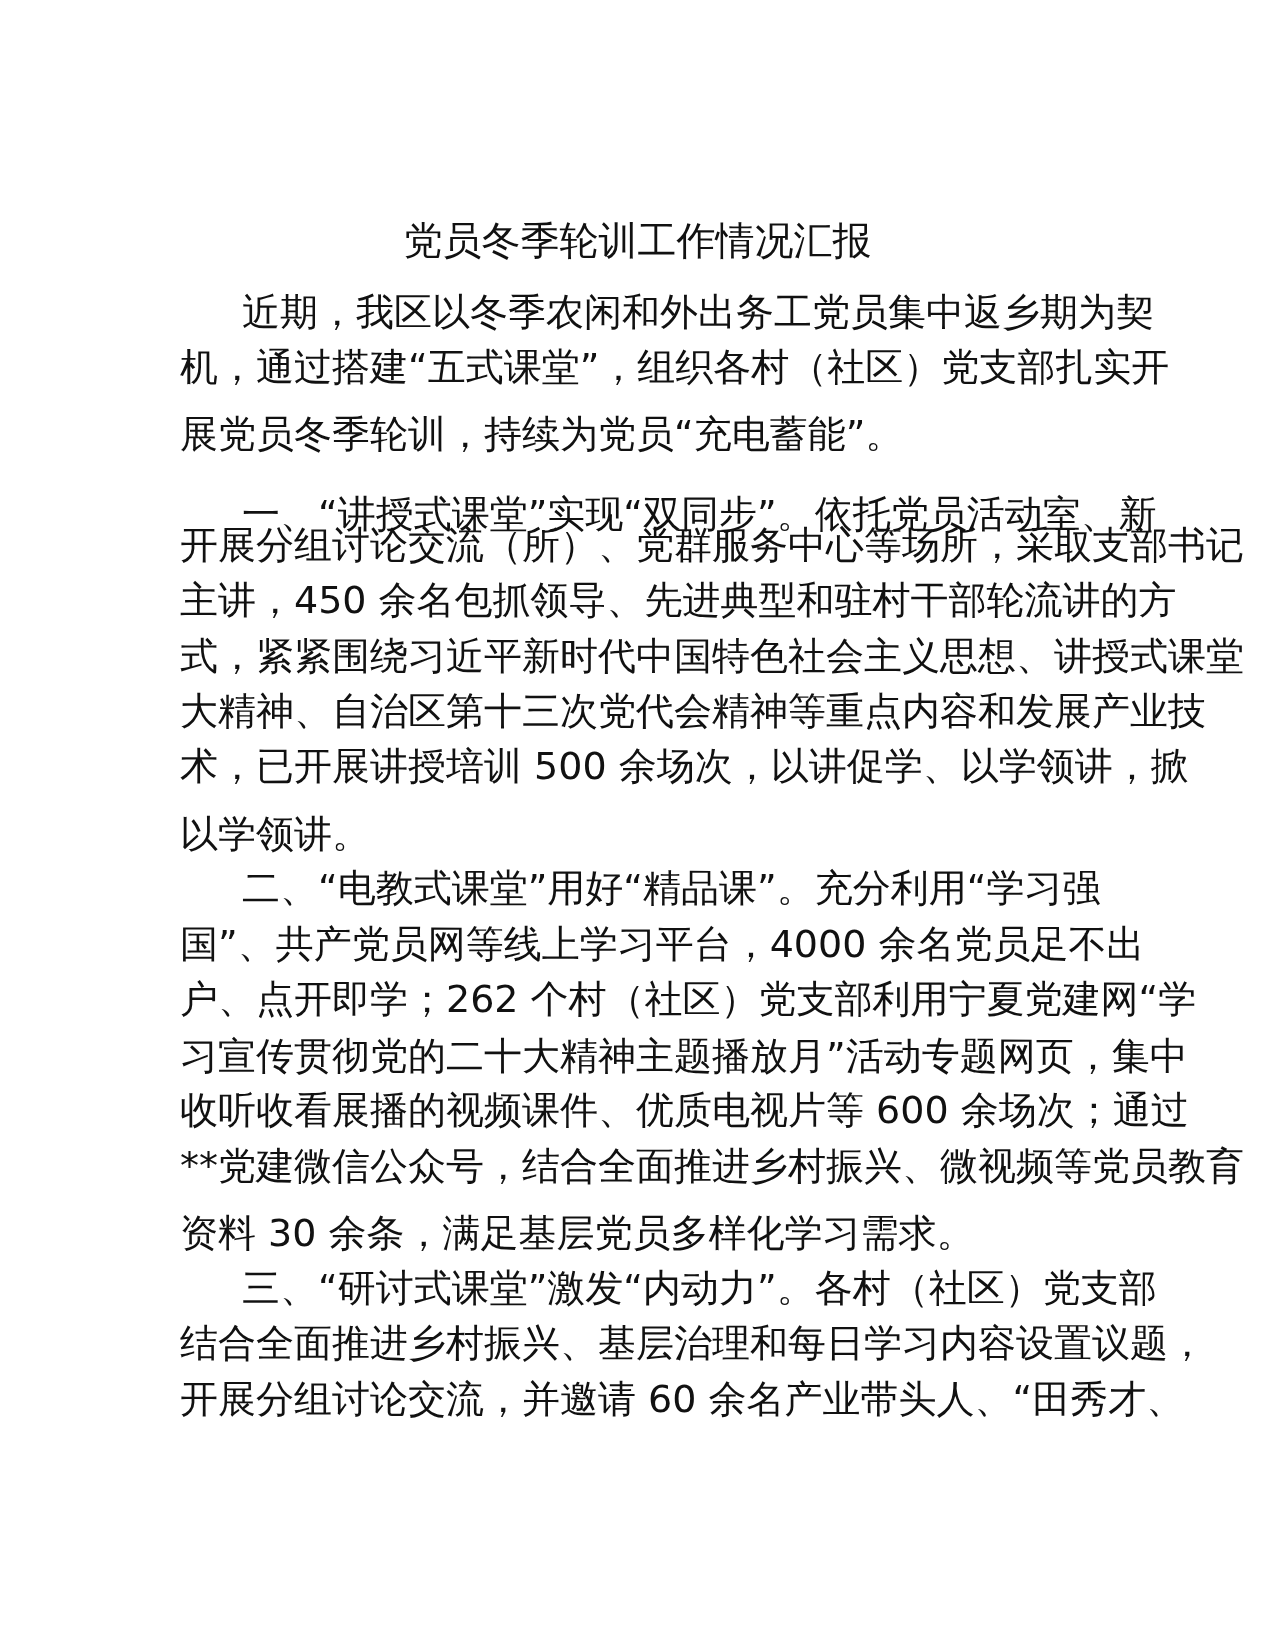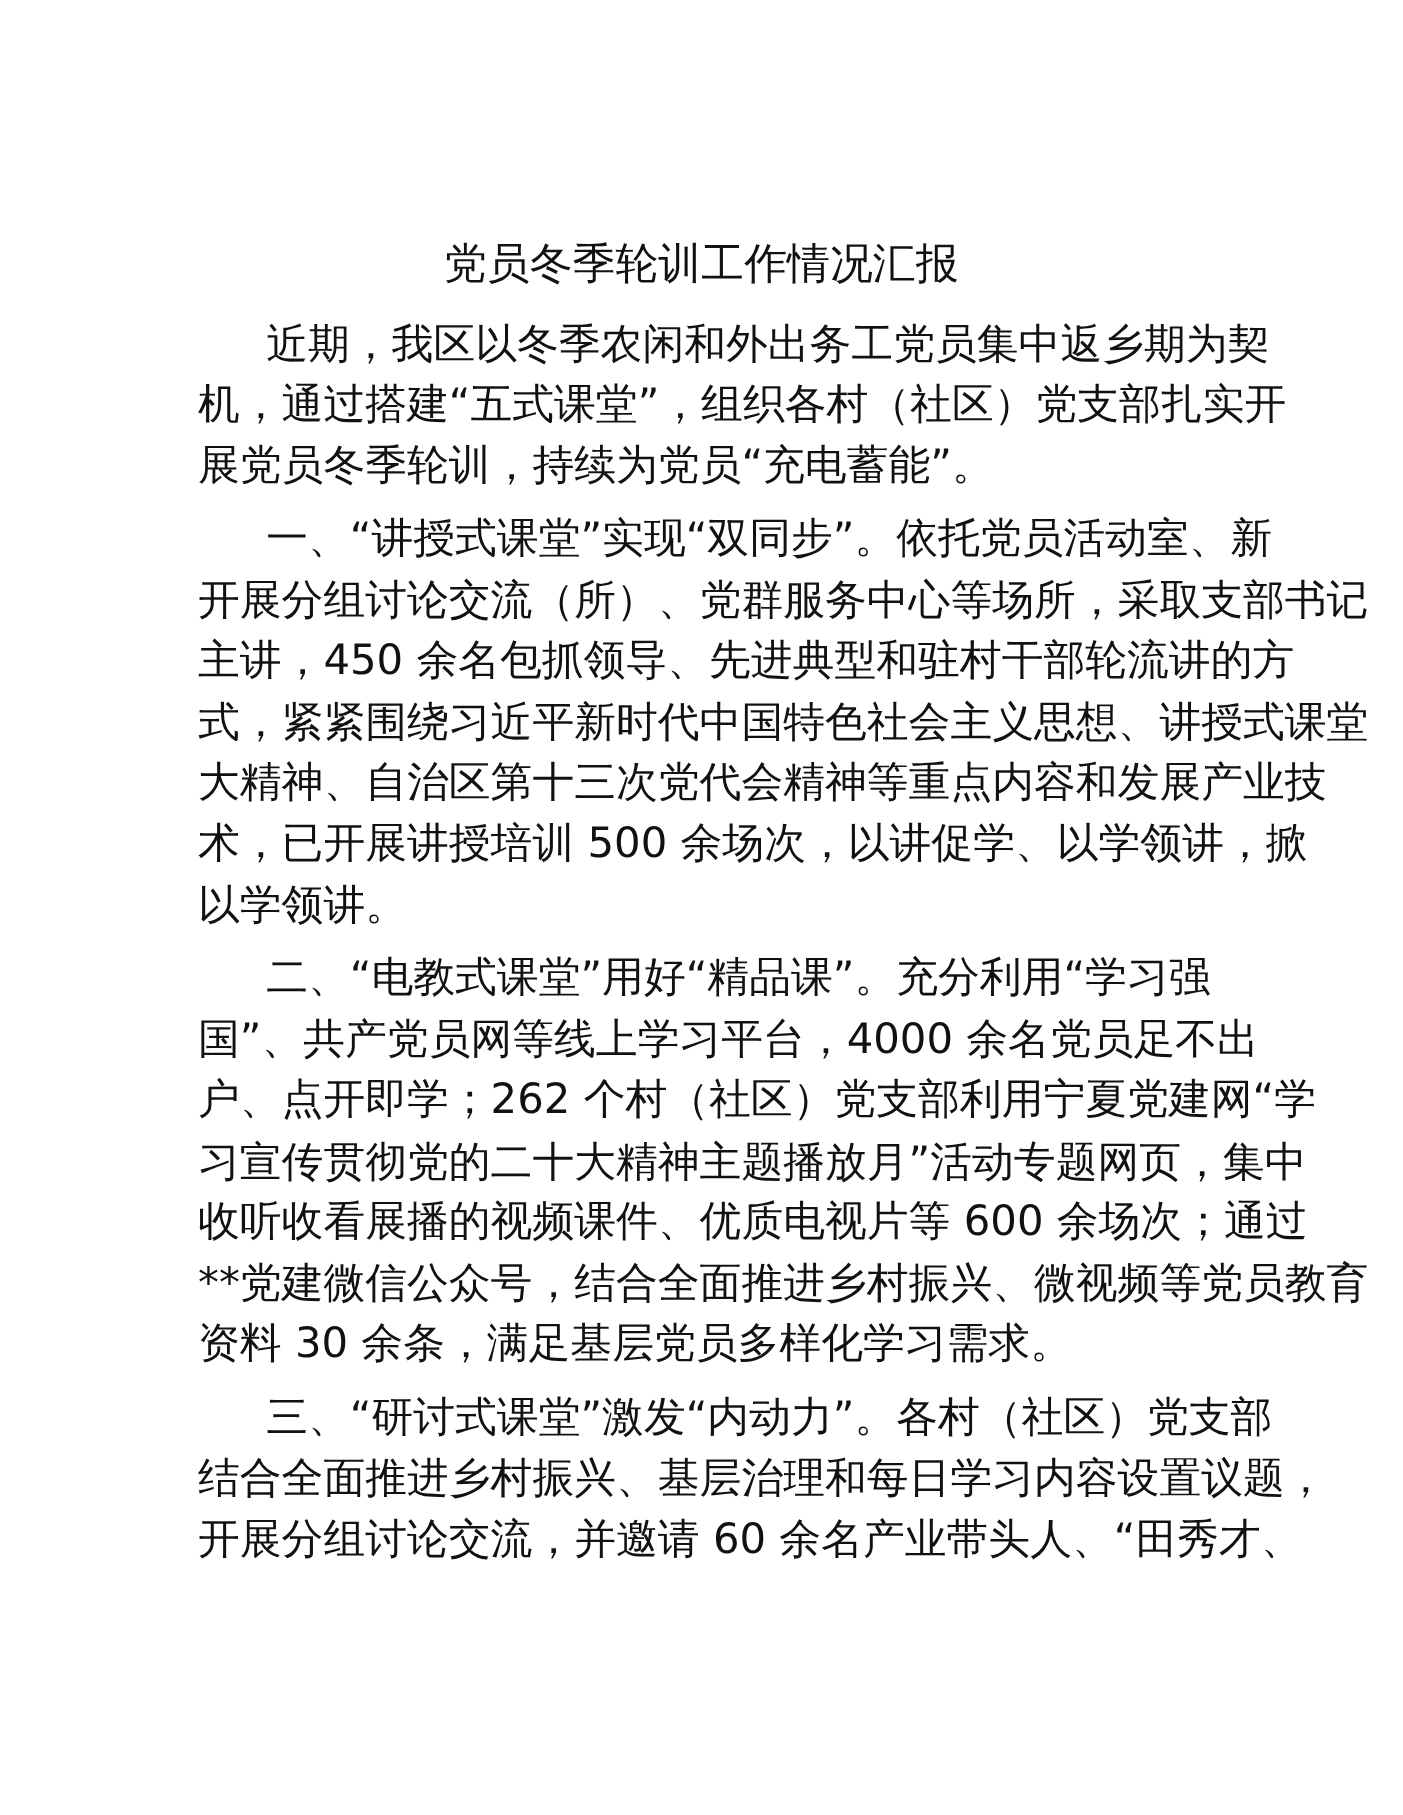--- a/index.html
+++ b/index.html
@@ -9,36 +9,36 @@
     position: absolute; left: 0; top: 214px; width: 1275px; text-align: center;
     font-family: "DejaVu Sans", sans-serif; font-size: 39px; color: #111; line-height: 54px;
     letter-spacing: 0px;
   }
   .line {
     position: absolute; left: 180px; width: 860px;
     font-family: "DejaVu Sans", sans-serif; font-size: 38px; color: #111;
     line-height: 40px; white-space: nowrap; text-align: justify; text-align-last: justify;
   }
   .line.indent { left: 242px; width: 798px; }
-  .line.last { text-align: left; text-align-last: left; }
+  .line.last { text-align: left; text-align-last: left; margin-top: 12px; }
 </style>
 </head>
 <body>
 
 <div class="page">
   <div class="title">党员冬季轮训工作情况汇报</div>
 
   <div>
     <div class="line indent" style="top:292px">近期，我区以冬季农闲和外出务工党员集中返乡期为契</div>
     <div class="line" style="top:347px">机，通过搭建“五式课堂”，组织各村（社区）党支部扎实开</div>
     <div class="line last" style="top:402px">展党员冬季轮训，持续为党员“充电蓄能”。</div>
   </div>
 
   <div>
-    <div class="line indent" style="top:469px">一、“讲授式课堂”实现“双同步”。依托党员活动室、新</div>
+    <div class="line indent" style="top:494px">一、“讲授式课堂”实现“双同步”。依托党员活动室、新</div>
     <div class="line" style="top:525px">开展分组讨论交流（所）、党群服务中心等场所，采取支部书记</div>
     <div class="line" style="top:580px">主讲，450 余名包抓领导、先进典型和驻村干部轮流讲的方</div>
     <div class="line" style="top:636px">式，紧紧围绕习近平新时代中国特色社会主义思想、讲授式课堂</div>
     <div class="line" style="top:691px">大精神、自治区第十三次党代会精神等重点内容和发展产业技</div>
     <div class="line" style="top:746px">术，已开展讲授培训 500 余场次，以讲促学、以学领讲，掀</div>
     <div class="line last" style="top:802px">以学领讲。</div>
   </div>
 
   <div>
     <div class="line indent" style="top:868px">二、“电教式课堂”用好“精品课”。充分利用“学习强</div>

